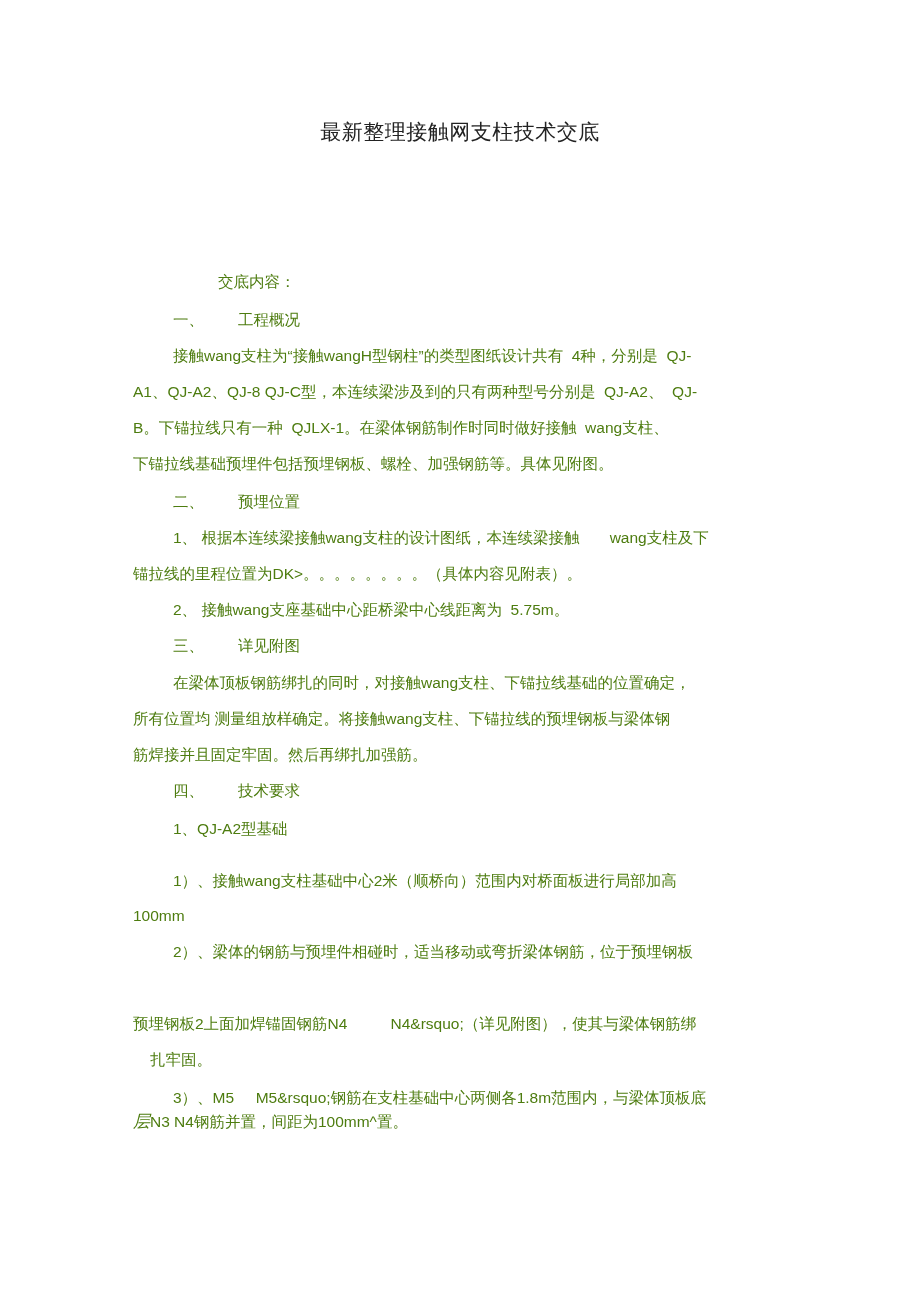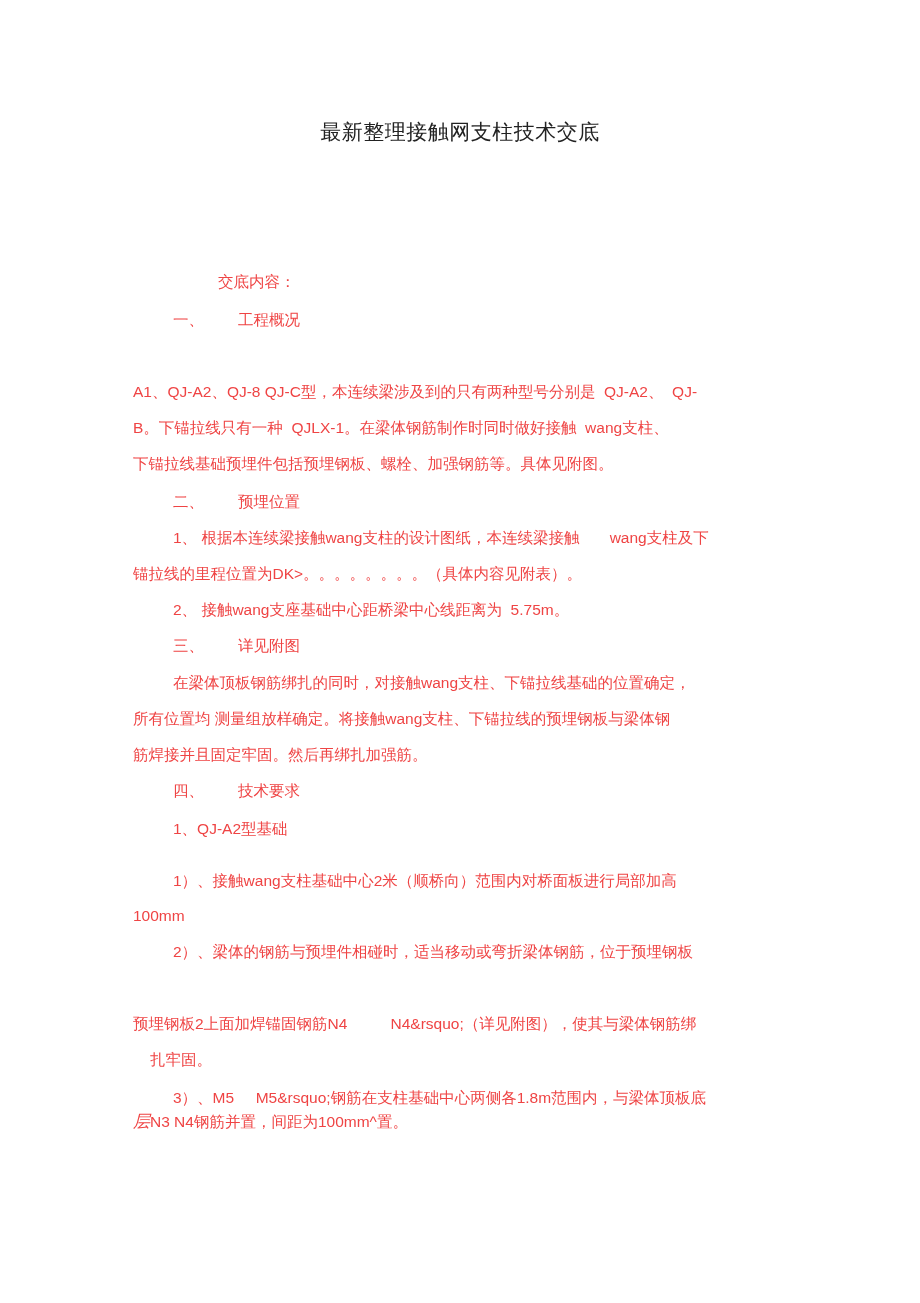--- a/index.html
+++ b/index.html
@@ -29,21 +29,21 @@
       font-size: 21px;
       letter-spacing: 0.5px;
       color: #222;
     }
     .line {
       position: absolute;
       left: 133px;
       font-size: 15.5px;
       white-space: pre;
       line-height: 20px;
-      color: #ef4444;
+      color: #4d7c0f;
     }
     .ind { left: 173px; }
     .intro { left: 218px; }
     .sec-num { left: 173px; }
     .sec-title { left: 238px; }
     .sans {
       font-family: "Liberation Sans", "DejaVu Sans", sans-serif;
     }
     .italic-char {
       font-style: italic;
@@ -55,20 +55,21 @@
 
 <div class="page">
 
   <div class="title">最新整理接触网支柱技术交底</div>
 
   <div class="line intro" style="top:272px;">交底内容：</div>
 
   <div class="line sec-num" style="top:310px;">一、</div>
   <div class="line sec-title" style="top:310px;">工程概况</div>
 
+  <div class="line ind sans" style="top:346px;">接触wang支柱为“接触wangH型钢柱”的类型图纸设计共有  4种，分别是  QJ-</div>
   <div class="line sans" style="top:382px;">A1、QJ-A2、QJ-8 QJ-C型，本连续梁涉及到的只有两种型号分别是  QJ-A2、  QJ-</div>
   <div class="line sans" style="top:418px;">B。下锚拉线只有一种  QJLX-1。在梁体钢筋制作时同时做好接触  wang支柱、</div>
   <div class="line" style="top:454px;">下锚拉线基础预埋件包括预埋钢板、螺栓、加强钢筋等。具体见附图。</div>
 
   <div class="line sec-num" style="top:492px;">二、</div>
   <div class="line sec-title" style="top:492px;">预埋位置</div>
 
   <div class="line ind sans" style="top:528px;">1、 根据本连续梁接触wang支柱的设计图纸，本连续梁接触       wang支柱及下</div>
   <div class="line sans" style="top:564px;">锚拉线的里程位置为DK&gt;。。。。。。。。（具体内容见附表）。</div>
   <div class="line ind sans" style="top:600px;">2、 接触wang支座基础中心距桥梁中心线距离为  5.75m。</div>

